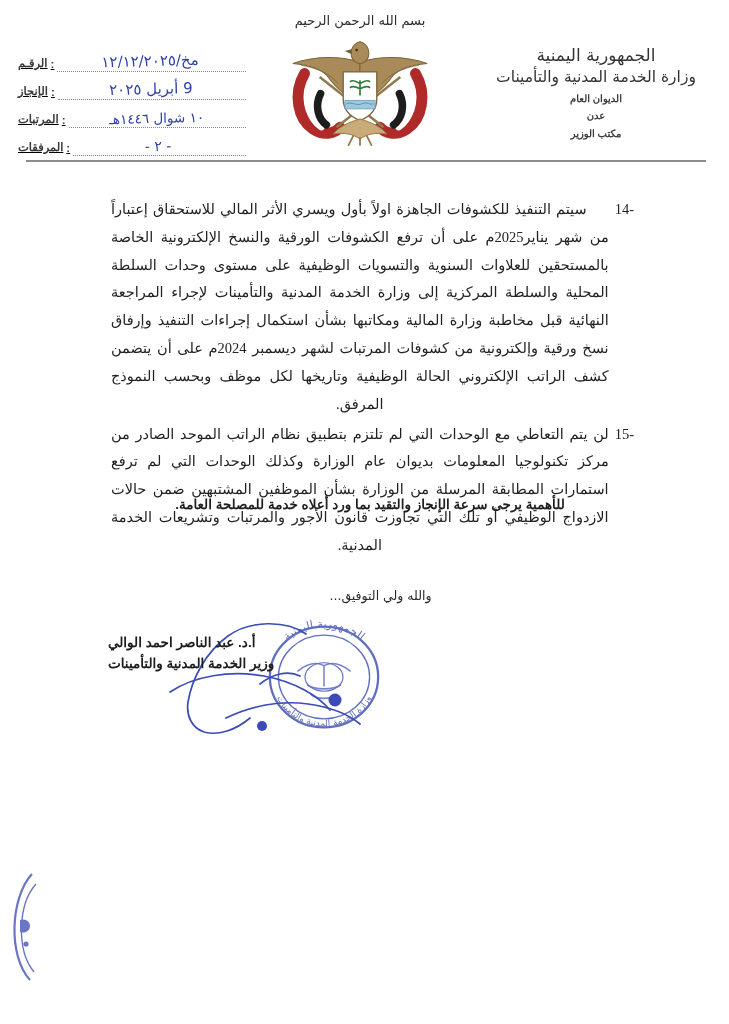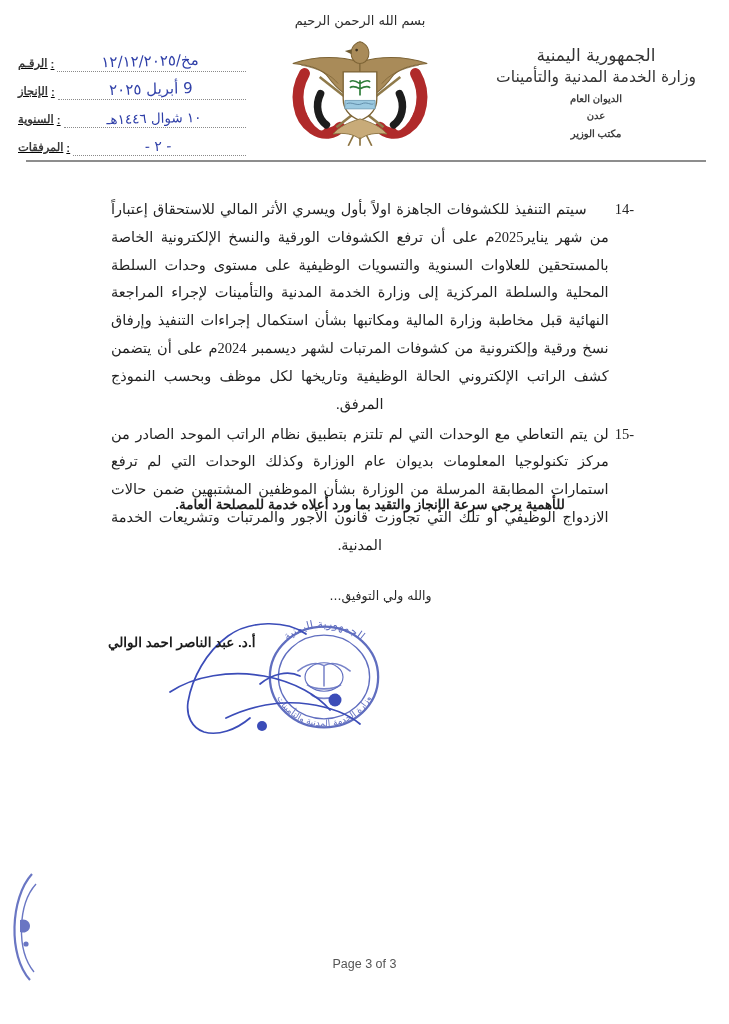--- a/index.html
+++ b/index.html
@@ -299,21 +299,21 @@
 
       <div class="field-row">
         <span class="field-label">الإنجاز</span>
         <span class="field-colon">:</span>
         <span class="field-value-wrap">
           <span class="handwritten">9 أبريل ٢٠٢٥</span>
         </span>
       </div>
 
       <div class="field-row">
-        <span class="field-label">السنوية</span>
+        <span class="field-label">المرتبات</span>
         <span class="field-colon">:</span>
         <span class="field-value-wrap">
           <span class="handwritten small">١٠ شوال ١٤٤٦هـ</span>
         </span>
       </div>
 
       <div class="field-row">
         <span class="field-label">المرفقات</span>
         <span class="field-colon">:</span>
         <span class="field-value-wrap">
@@ -419,17 +419,17 @@
 
   <svg class="stamp-edge" viewBox="0 0 40 118">
     <path d="M30 6 C8 30 6 88 28 112" fill="none" stroke="#4555b5" stroke-width="2.2"></path>
     <path d="M34 16 C16 36 14 82 32 104" fill="none" stroke="#4555b5" stroke-width="1.4"></path>
     <path d="M18 52 C24 50 28 54 28 58 C28 62 24 66 18 64 Z" fill="#4555b5"></path>
     <circle cx="24" cy="76" r="2.6" fill="#4555b5"></circle>
   </svg>
 
   <div class="signature-block">
     <div class="sig-name">أ.د. عبد الناصر احمد الوالي</div>
+    <div class="sig-title">وزير الخدمة المدنية والتأمينات</div>
   </div>
 
-  <div class="footer">Page 3 of 3</div>
 
 </div>
 
 </body></html>

